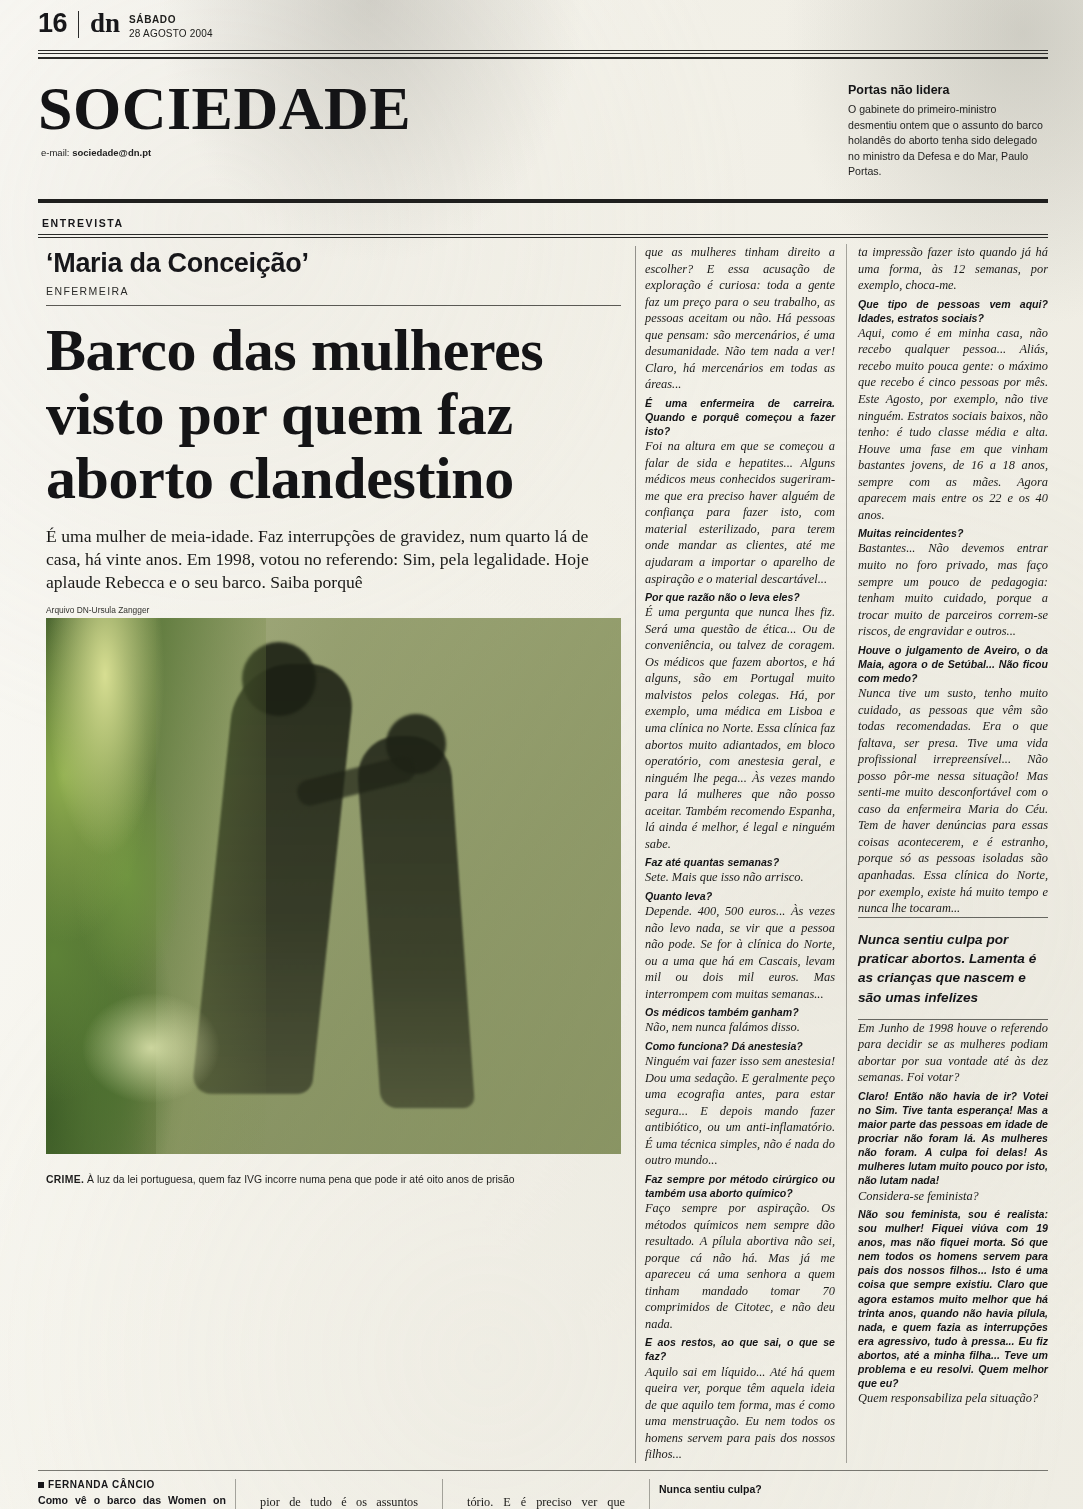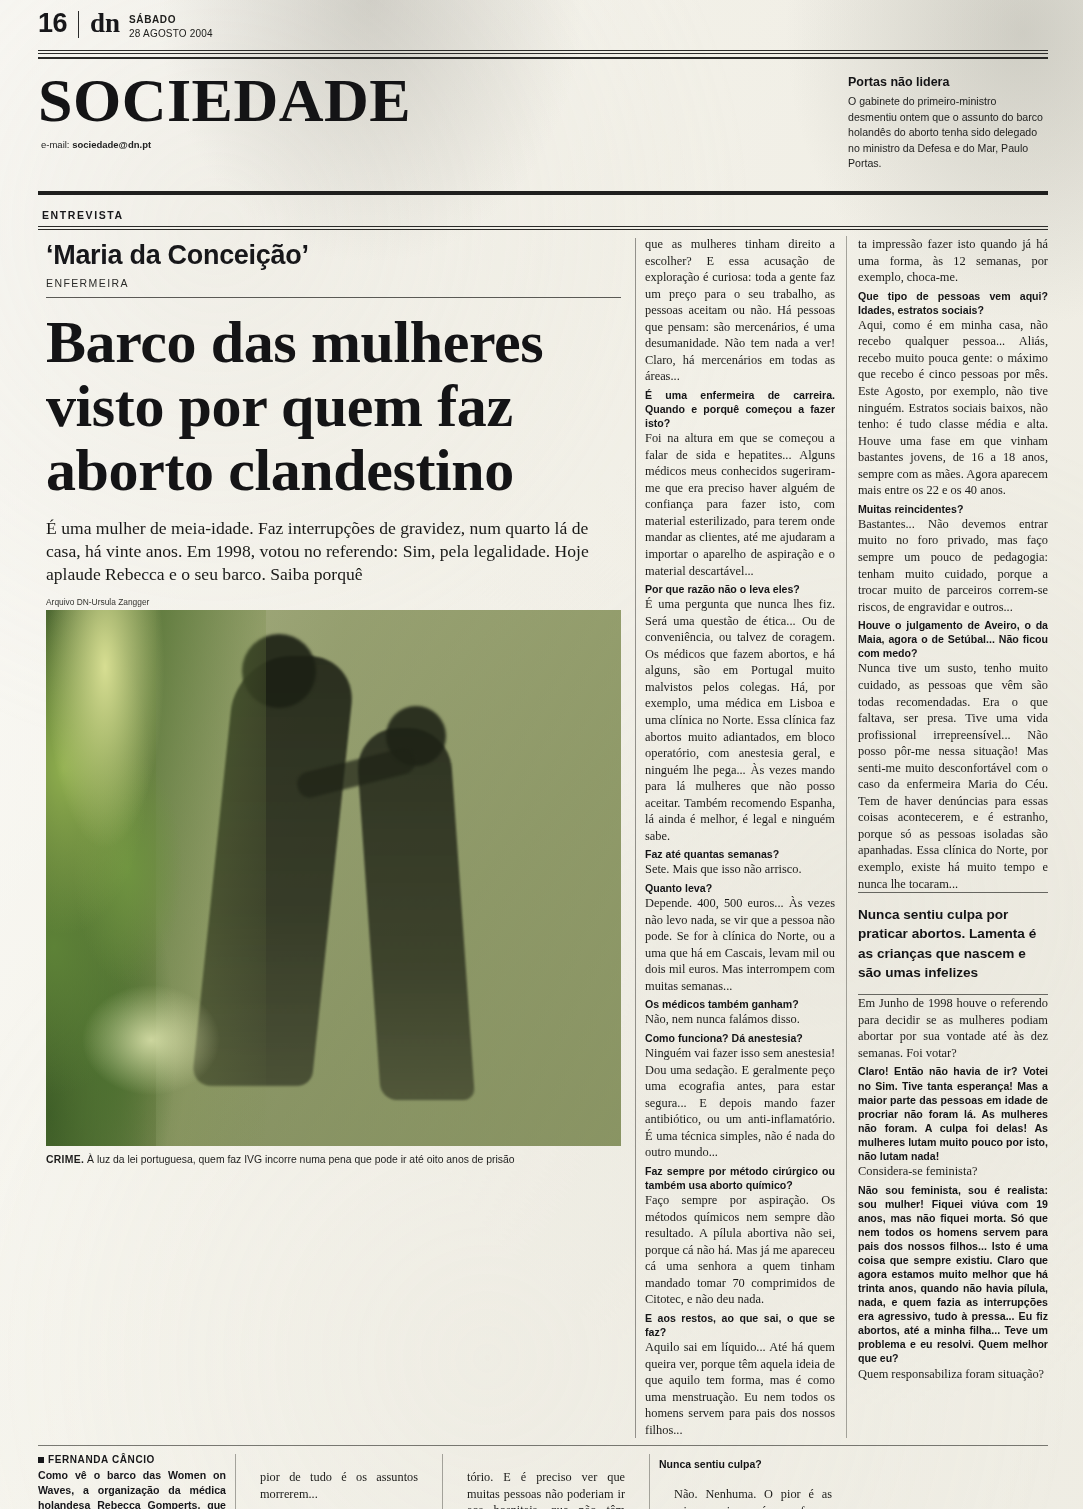--- a/index.html
+++ b/index.html
@@ -84,21 +84,21 @@
   .rule-mid  { height: 2px; background: #2a2a28; }
   .rule-thick{ height: 4px; background: #1f1f1e; }
   .rule-gap-2 { height: 2px; }
   .rule-gap-3 { height: 3px; }
 
   
   .section-head {
     display: flex;
     justify-content: space-between;
     align-items: flex-start;
-    margin-top: 12px;
+    margin-top: 20px;
     height: 120px;
     gap: 35px;
   }
   .section-title {
     font-family: "Liberation Serif", serif;
     font-size: 62px;
     font-weight: 700;
     letter-spacing: 0.5px;
     line-height: 0.95;
     color: #141416;
@@ -144,21 +144,21 @@
 
   
   .body-grid {
     display: flex;
     gap: 0;
     margin-top: 6px;
     padding-left: 8px;
   }
   .left-col { width: 592px; padding-right: 14px; }
   .col-sep { width: 1px; background: #45443f; opacity: 0.55; margin: 2px 9px 0 0; }
-  .right-col { width: 403px; display: flex; gap: 11px; }
+  .right-col { width: 403px; display: flex; gap: 11px; font-style: italic; }
   .rcol { width: 197px; }
   .rcol-sep { width: 1px; background: #45443f; opacity: 0.45; }
 
   .headline-name {
     font-family: "Liberation Sans", sans-serif;
     font-size: 27px;
     font-weight: 700;
     letter-spacing: -0.3px;
     color: #17171a;
     margin-top: 4px;
@@ -281,21 +281,21 @@
   .photo .hl {
     position: absolute;
     left: 30px; top: 370px;
     width: 150px; height: 120px;
     background: radial-gradient(ellipse at 50% 50%, rgba(240,244,190,0.75) 0%, rgba(240,244,190,0) 65%);
   }
   .photo-caption {
     font-family: "Liberation Sans", sans-serif;
     font-size: 10.4px;
     color: #1d1d1c;
-    margin-top: 7px;
+    margin-top: 19px;
     line-height: 1.35;
   }
   .photo-caption b { font-weight: 700; letter-spacing: 0.3px; }
 
   .bottom-rule { height: 1px; background: #45443f; opacity: 0.7; margin-top: 7px; }
 
   
   .lower-grid {
     display: flex;
     margin-top: 8px;
@@ -502,21 +502,21 @@
           <p class="a">Nunca tive um susto, tenho muito cuidado, as pessoas que vêm são todas recomendadas. Era o que faltava, ser presa. Tive uma vida profissional irrepreensível... Não posso pôr-me nessa situação! Mas senti-me muito desconfortável com o caso da enfermeira Maria do Céu. Tem de haver denúncias para essas coisas acontecerem, e é estranho, porque só as pessoas isoladas são apanhadas. Essa clínica do Norte, por exemplo, existe há muito tempo e nunca lhe tocaram...</p>
 
           <div class="pq-rule-top"></div>
           <div class="pullquote">Nunca sentiu culpa por praticar abortos. Lamenta é as crianças que nascem e são umas infelizes</div>
           <div class="pq-rule-bot"></div>
 
           <p class="a">Em Junho de 1998 houve o referendo para decidir se as mulheres podiam abortar por sua vontade até às dez semanas. Foi votar?</p>
           <p class="q">Claro! Então não havia de ir? Votei no Sim. Tive tanta esperança! Mas a maior parte das pessoas em idade de procriar não foram lá. As mulheres não foram. A culpa foi delas! As mulheres lutam muito pouco por isto, não lutam nada!</p>
           <p class="a">Considera-se feminista?</p>
           <p class="q">Não sou feminista, sou é realista: sou mulher! Fiquei viúva com 19 anos, mas não fiquei morta. Só que nem todos os homens servem para pais dos nossos filhos... Isto é uma coisa que sempre existiu. Claro que agora estamos muito melhor que há trinta anos, quando não havia pílula, nada, e quem fazia as interrupções era agressivo, tudo à pressa... Eu fiz abortos, até a minha filha... Teve um problema e eu resolvi. Quem melhor que eu?</p>
-          <p class="a">Quem responsabiliza foram situação?</p>
+          <p class="a">Quem responsabiliza pela situação?</p>
           <p class="a"></p>
         </div>
       </div>
     </div>
 
     <div class="bottom-rule"></div>
 
     <div class="lower-grid">
       <div class="lcol">
         <div class="byline">

